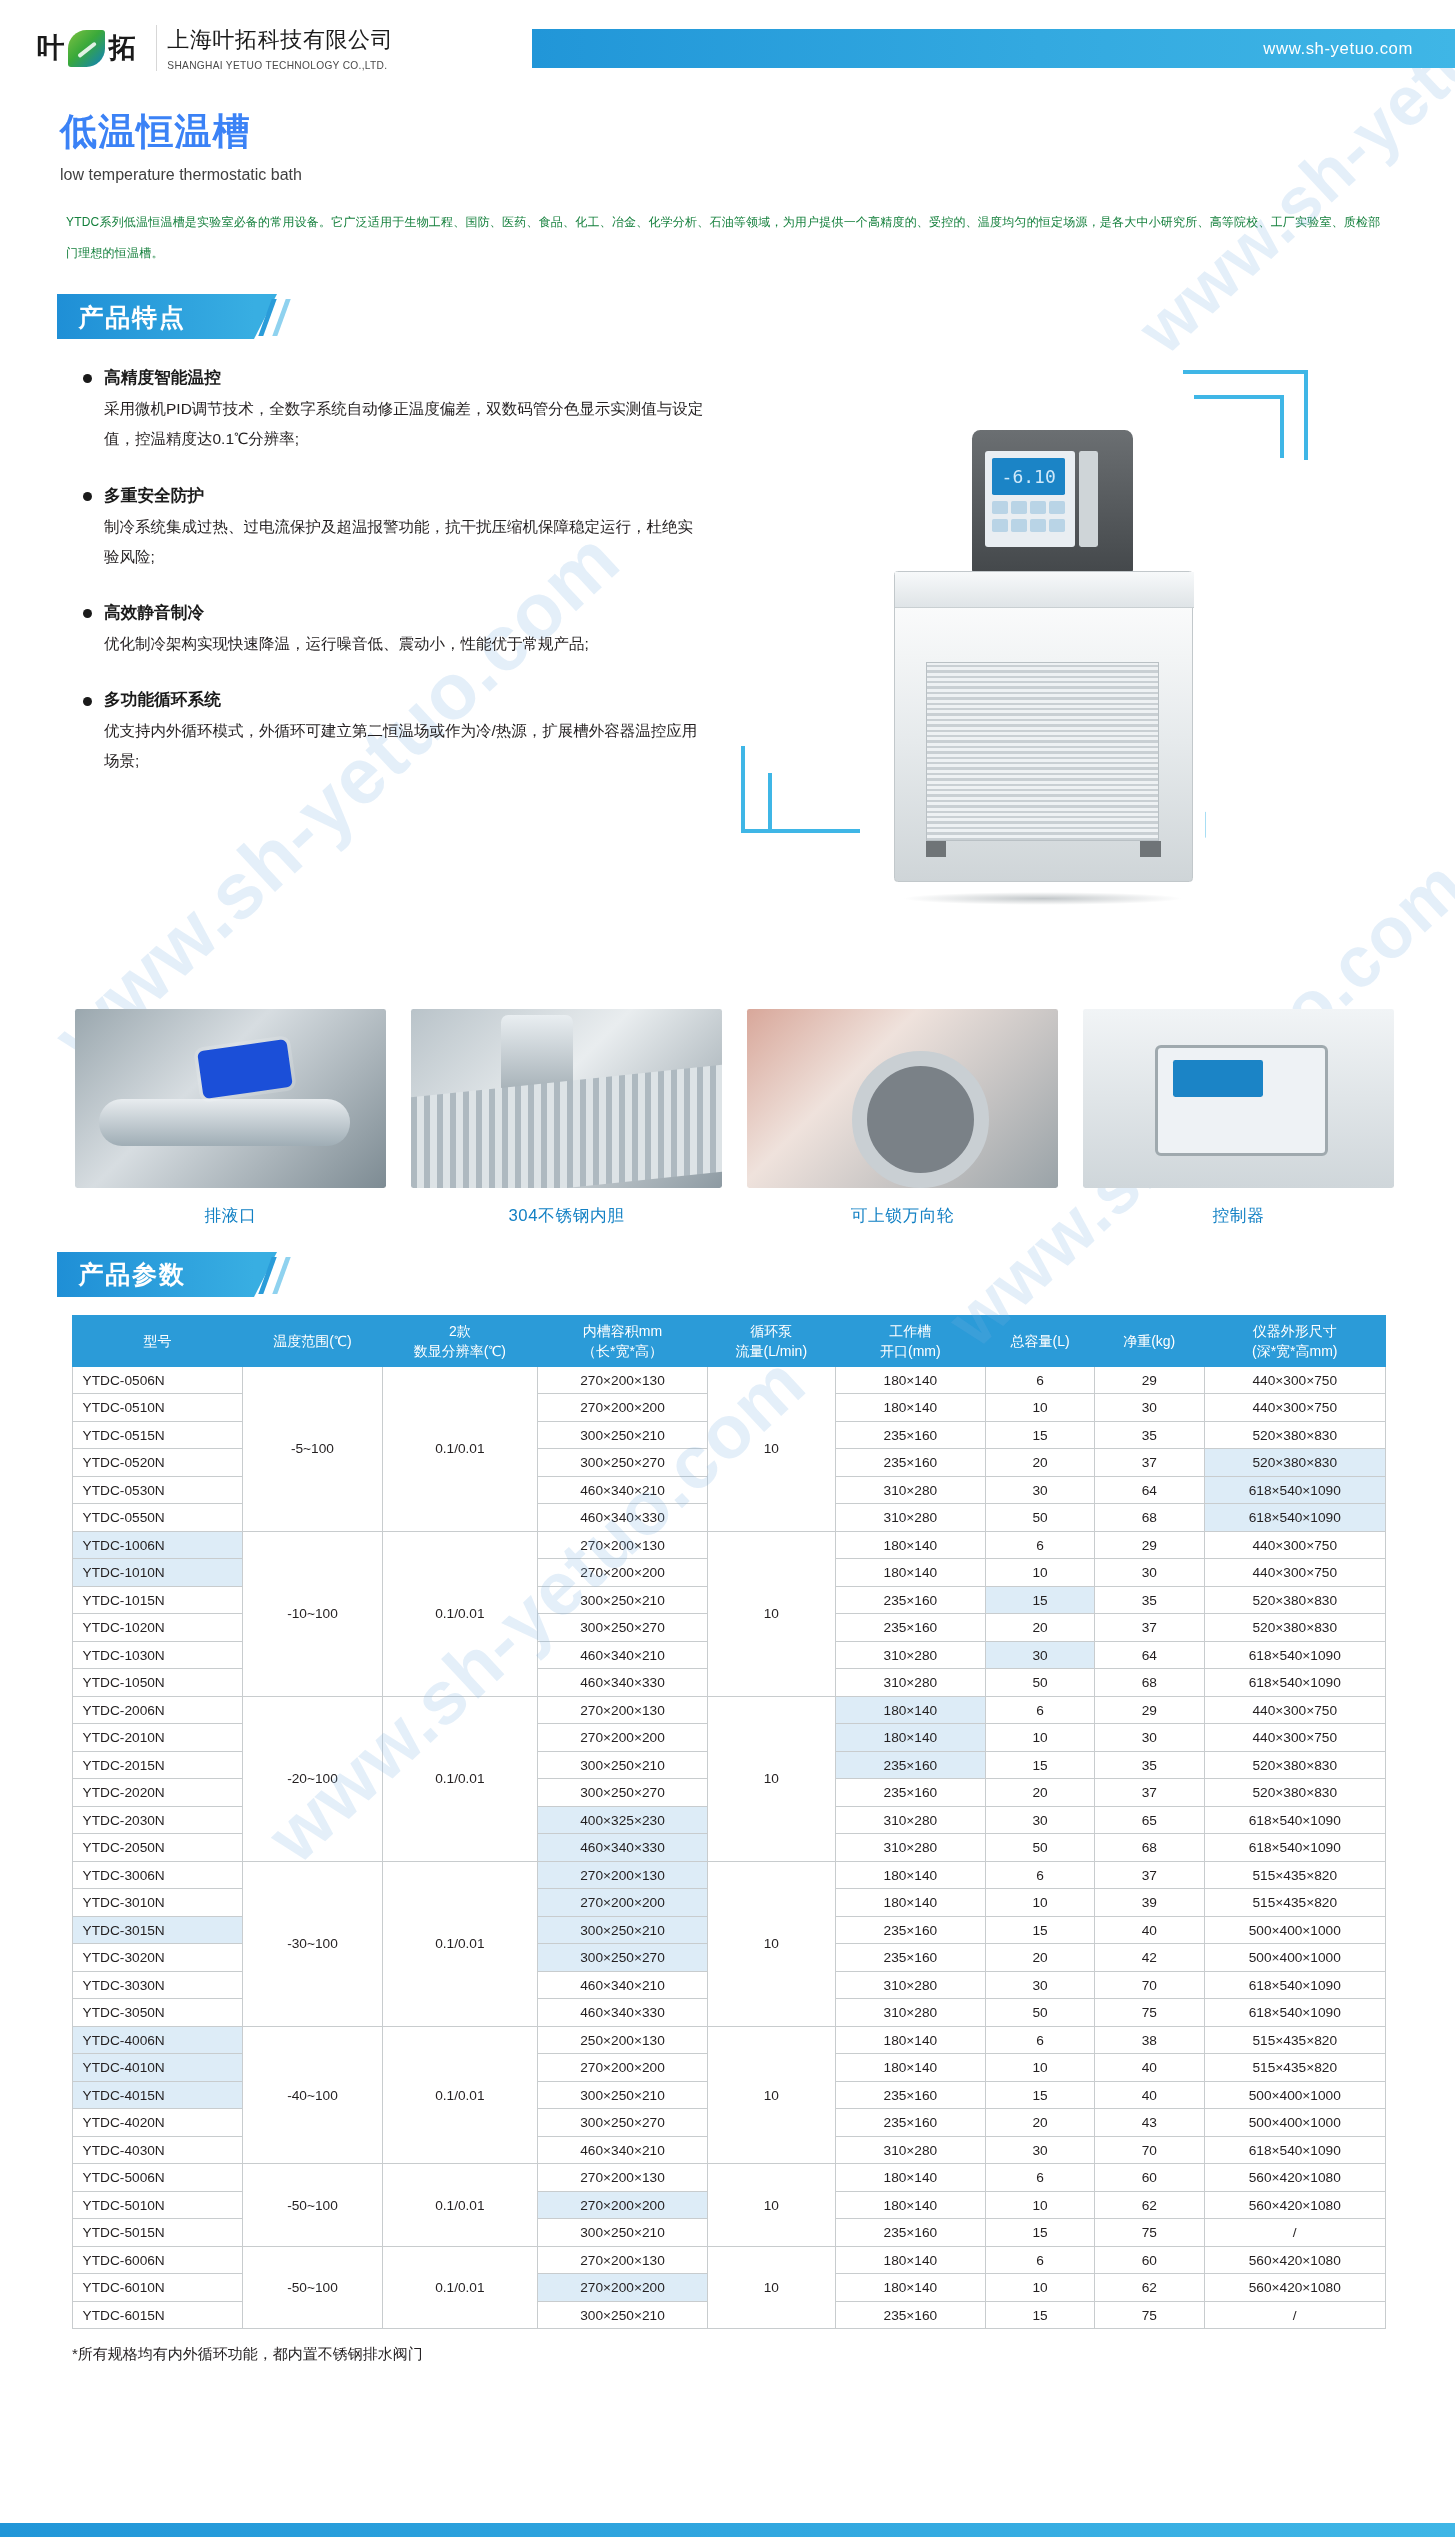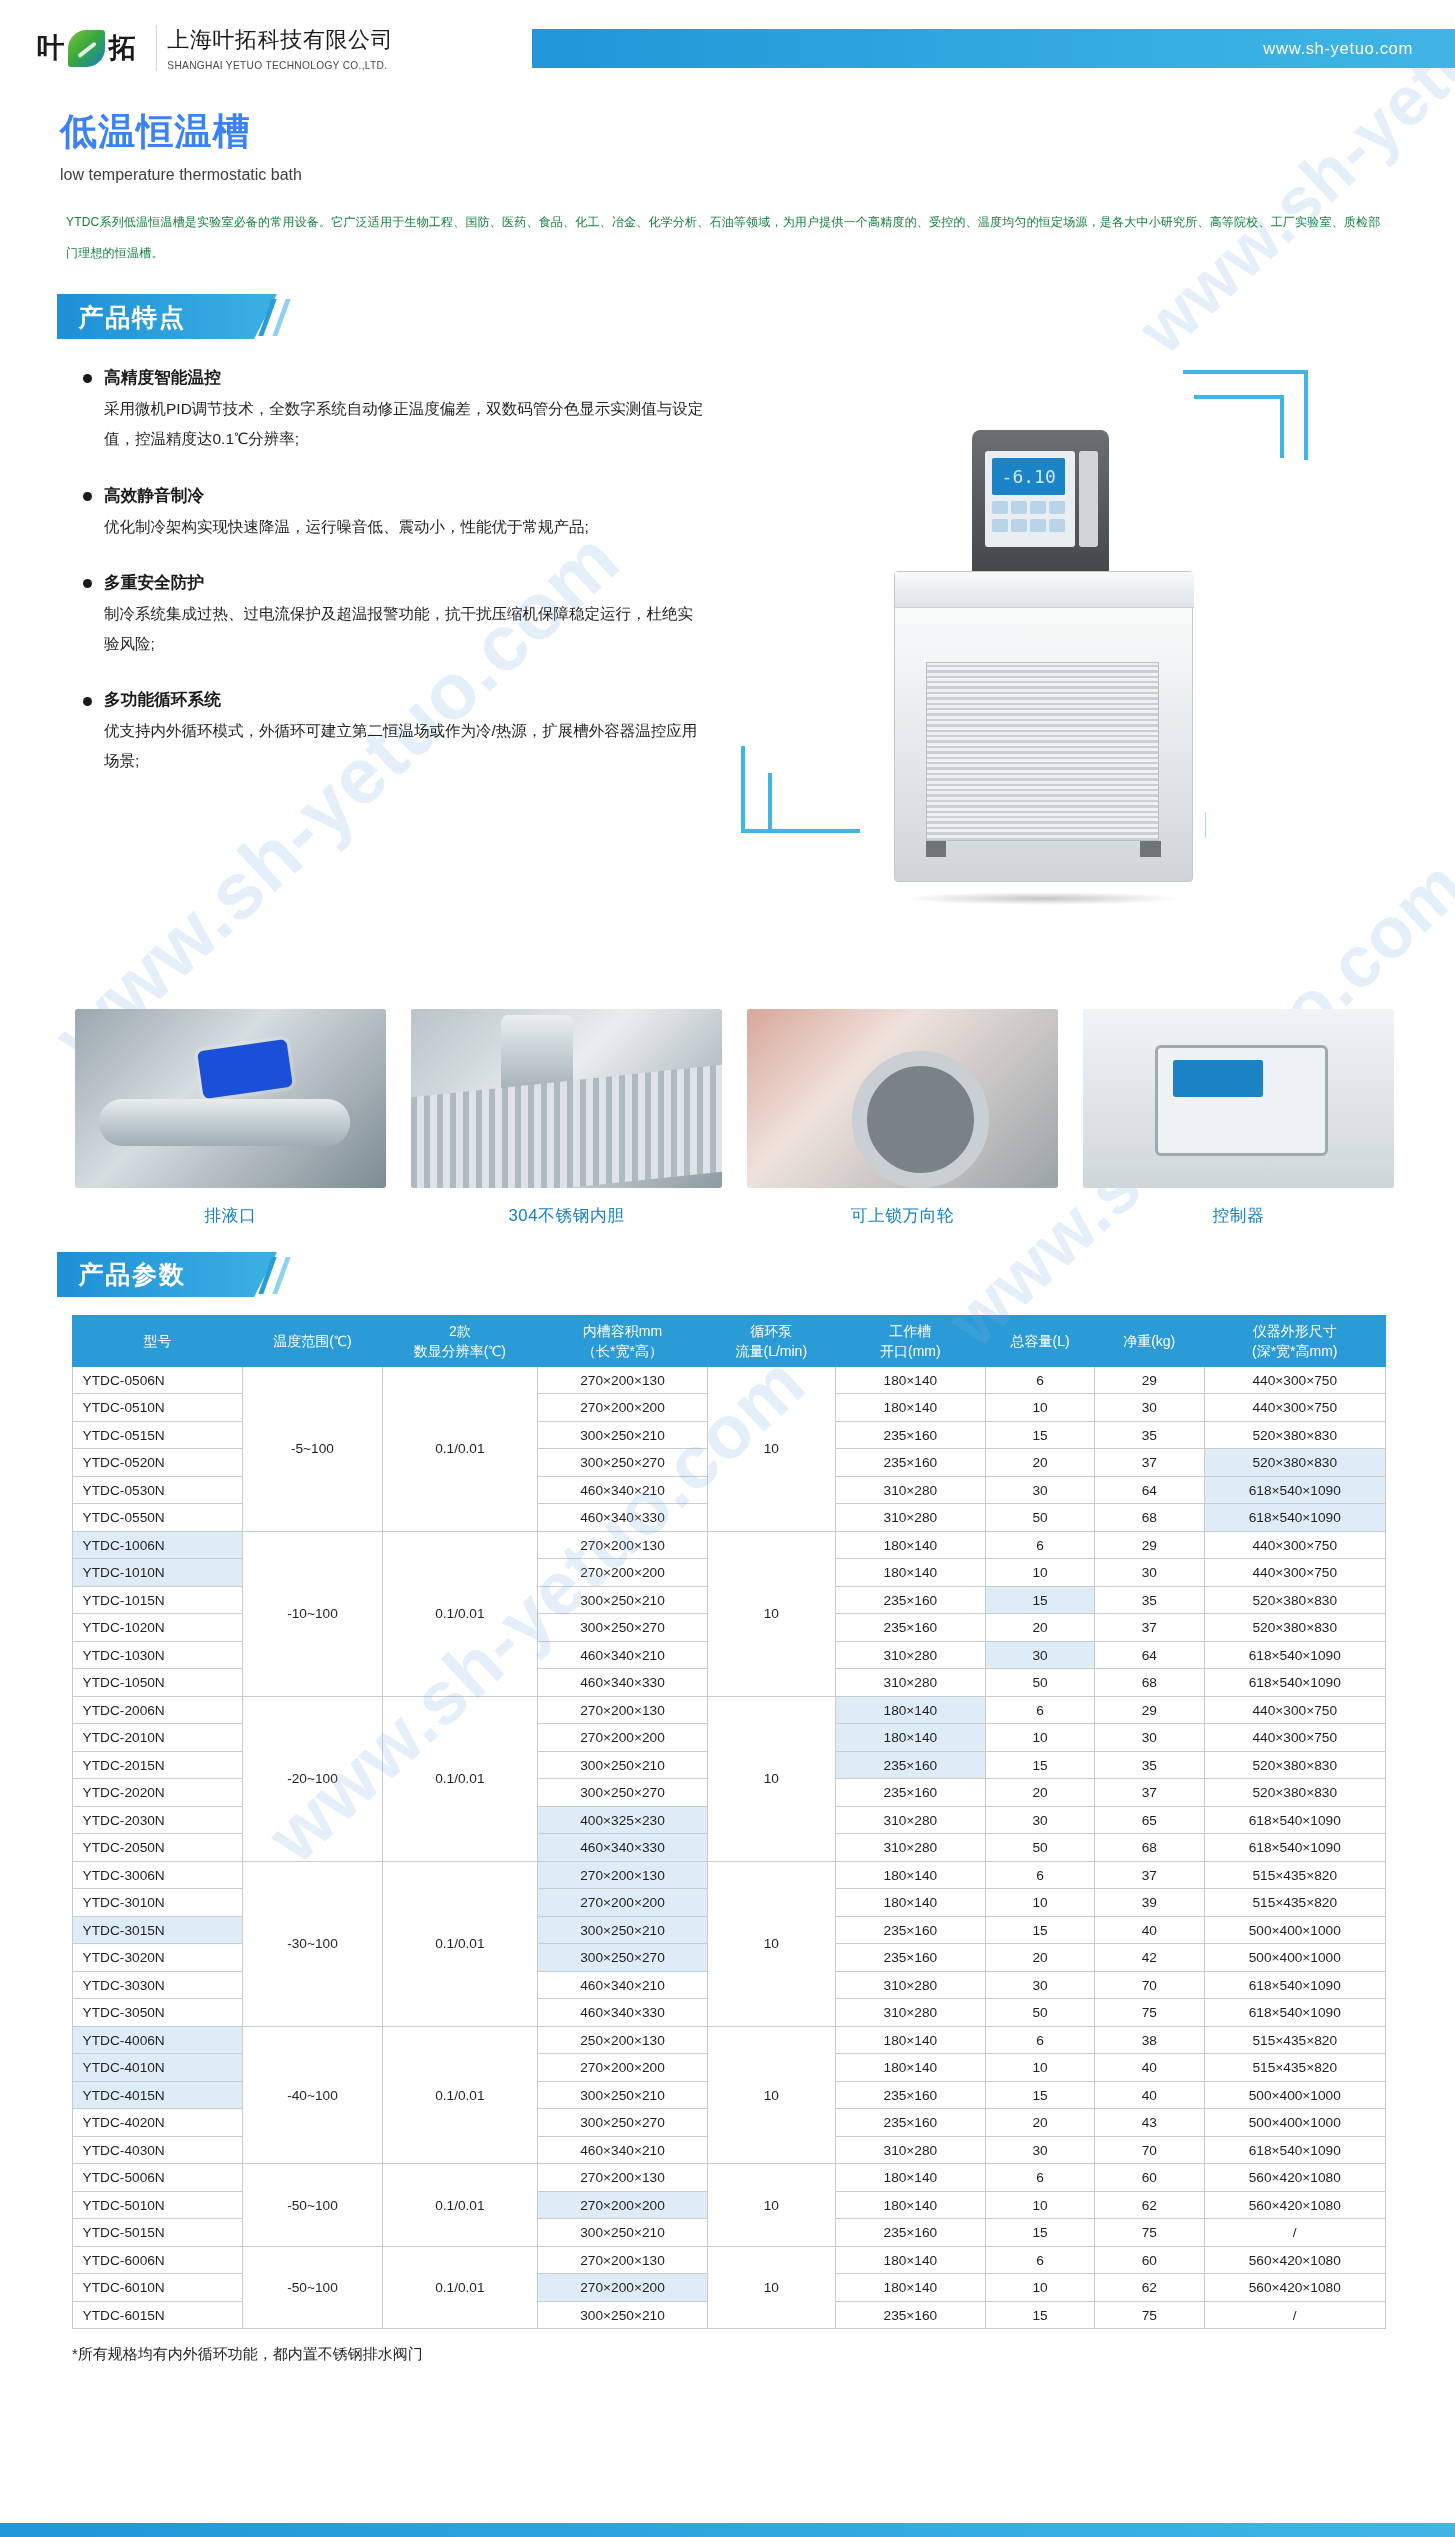--- a/index.html
+++ b/index.html
@@ -170,21 +170,21 @@
     border: 3px solid #3fb6e6;
     clip-path: polygon(50% 0%, 95% 25%, 95% 75%, 50% 100%, 5% 75%, 5% 25%);
   }
   .hex.h1 { left: 0;   top: 36px; }
   .hex.h2 { left: 47px; top: 4.8px; }
   .hex.h3 { left: 93px; top: 37px; }
 
   
   .machine { position:absolute; left: 179px; top: 66px; width: 311px; height: 490px; }
   .mach-head {
-    position:absolute; left: 88px; top: 0; width: 137px; height: 143px;
+    position:absolute; left: 88px; top: 0; width: 161px; height: 143px;
     background: linear-gradient(180deg,#6b6f72 0%,#44484b 100%);
     border-radius: 8.4px 8.4px 3.6px 3.6px;
   }
   .mach-panel {
     position:absolute; left: 13px; top: 20.3px; width: 90px; height: 96px;
     background: #e9eef2; border-radius: 3px;
   }
   .mach-screen {
     position:absolute; left: 7.2px; top: 7.2px; width: 73px; height: 37px;
     background: #1b84c6; border-radius: 1.8px; color: #cfe9fa;
@@ -339,26 +339,26 @@
     <div class="txt">产品特点</div>
   </div>
 
   <div class="feat-row">
     <div class="features">
       <div class="feat">
         <div class="feat-title">高精度智能温控</div>
         <div class="feat-body">采用微机PID调节技术，全数字系统自动修正温度偏差，双数码管分色显示实测值与设定值，控温精度达0.1℃分辨率;</div>
       </div>
       <div class="feat">
+        <div class="feat-title">多重安全防护</div>
+        <div class="feat-body">制冷系统集成过热、过电流保护及超温报警功能，抗干扰压缩机保障稳定运行，杜绝实验风险;</div>
+      </div>
+      <div class="feat">
         <div class="feat-title">高效静音制冷</div>
         <div class="feat-body">优化制冷架构实现快速降温，运行噪音低、震动小，性能优于常规产品;</div>
-      </div>
-      <div class="feat">
-        <div class="feat-title">多重安全防护</div>
-        <div class="feat-body">制冷系统集成过热、过电流保护及超温报警功能，抗干扰压缩机保障稳定运行，杜绝实验风险;</div>
       </div>
       <div class="feat">
         <div class="feat-title">多功能循环系统</div>
         <div class="feat-body">优支持内外循环模式，外循环可建立第二恒温场或作为冷/热源，扩展槽外容器温控应用场景;</div>
       </div>
     </div>
 
     <div class="product-img">
       <div class="bracket br-top"></div>
       <div class="bracket br-top2"></div>

